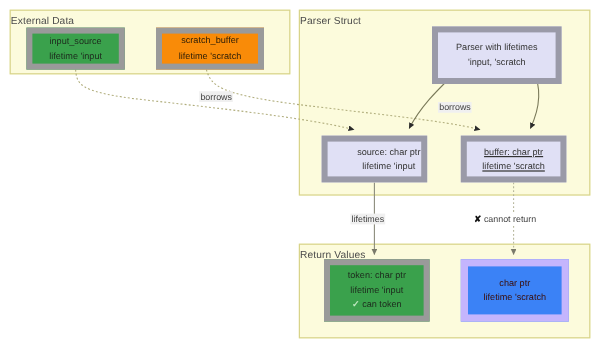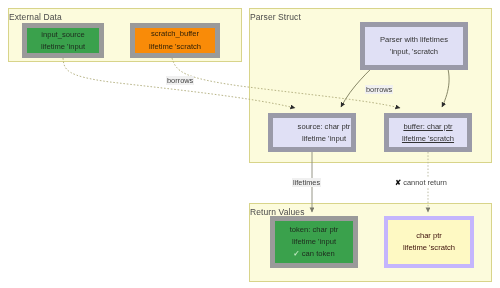--- a/index.html
+++ b/index.html
@@ -66,22 +66,22 @@
     background: #f98b08;
     border-color: #9a9a9a;
     color: #2a1d08;
   }
   .node-lav {
     background: #e0e0f5;
     border-color: #9a9aa8;
     color: #333333;
   }
   .node-red {
-    background: #fef9c3;
-    border: 4px solid #c4b5fd;
+    background: #3b82f6;
+    border: 6px solid #c4b5fd;
     color: #3a0d08;
   }
   .edge-label {
     position: absolute;
     font-size: 7.4px;
     color: #3f3f3f;
     background: #f0f0f0;
     padding: 0 1px;
     white-space: nowrap;
     text-align: right;

